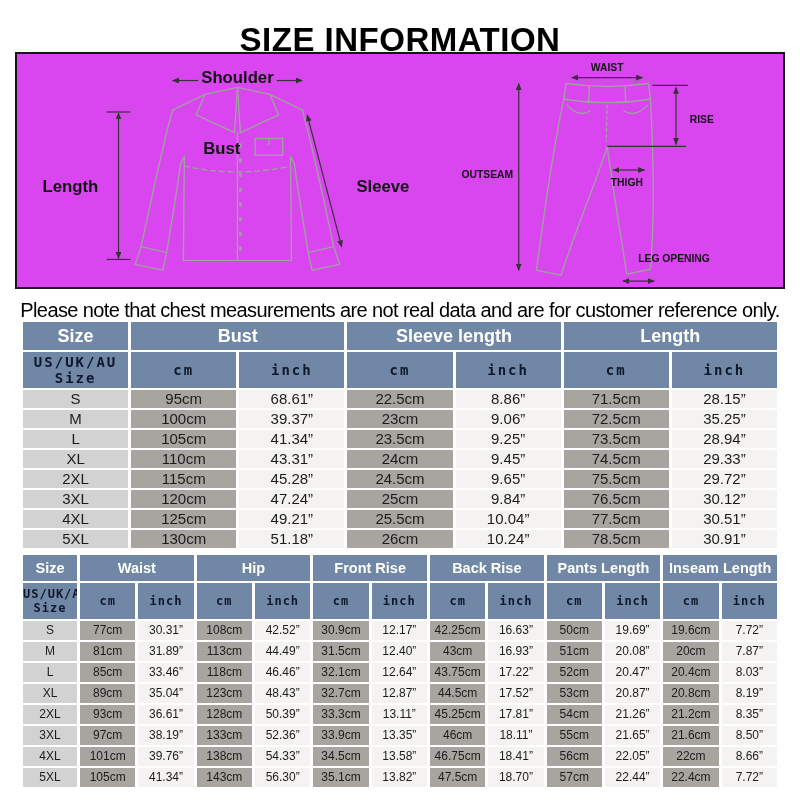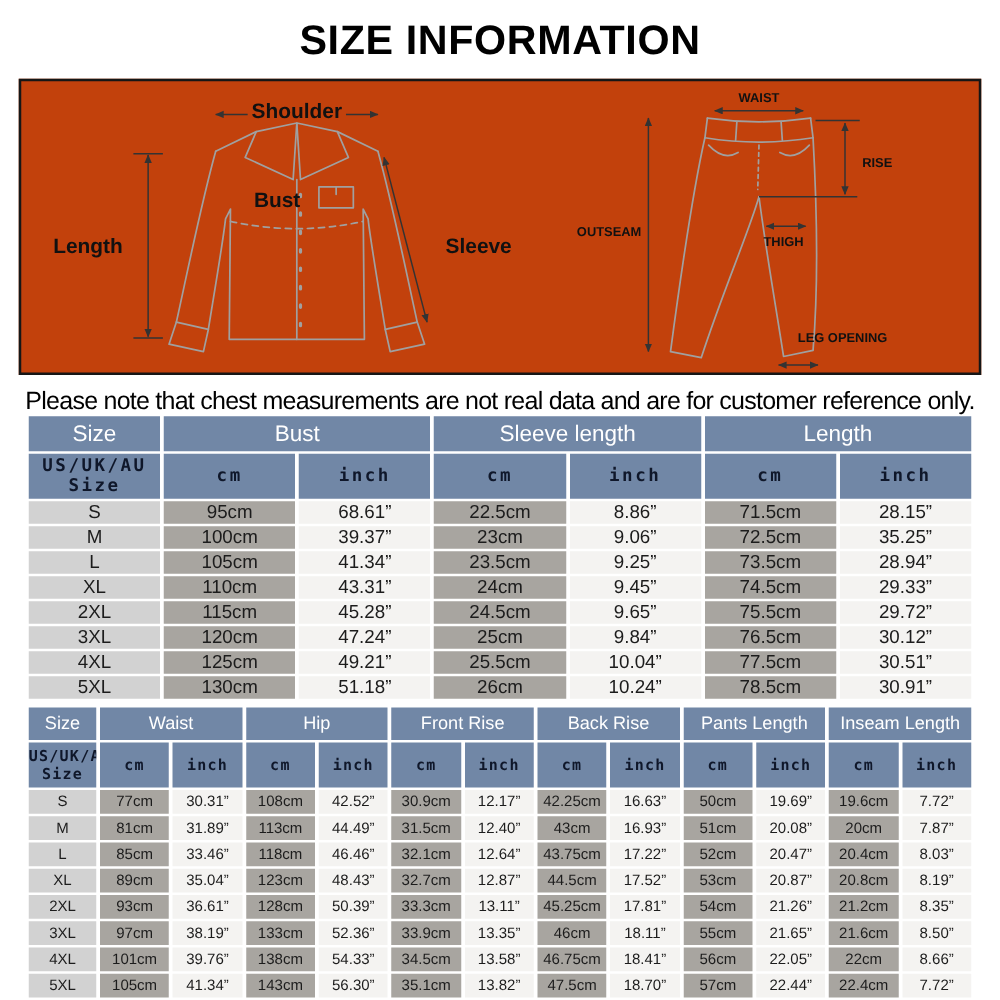--- a/index.html
+++ b/index.html
@@ -15,48 +15,48 @@
   html,body{background:#fff;}
   body{
     width:800px;height:800px;overflow:hidden;
     font-family:"Liberation Sans",sans-serif;
     color:#000;
   }
   .page-title{
     text-align:center;
     font-size:33px;font-weight:bold;
     letter-spacing:0.5px;
-    padding-top:2px;height:52px;margin-top:11px;
+    padding-top:21px;height:52px;
   }
   .diagram-box{
     margin:0 15px;
     height:237px;
     border:2px solid #161616;
     display:flex;align-items:stretch;justify-content:space-between;
-    background:#c2410c;
+    background:#d946ef;
   }
   .diagram-box svg{display:block;height:231px;}
   .note-bar{
     text-align:center;white-space:nowrap;
     font-size:20px;letter-spacing:-0.6px;
     padding:10px 0 2px 0;height:29px;
     font-weight:500;
   }
   table{
     border-collapse:separate;
     border-spacing:3px 2px;
     table-layout:fixed;
     width:760px;
     margin:0 20px;
     background:#fff;
   }
   th,td{text-align:center;vertical-align:middle;overflow:hidden;}
   th.group{
     background:var(--header-bg);color:#fff;
-    font-weight:normal;
+    font-weight:bold;
   }
   th.unit{
     background:var(--header-bg);color:#0f172a;
     font-family:"DejaVu Sans Mono",monospace;
     font-weight:bold;
   }
   td.c-size{background:var(--size-col-bg);color:var(--cell-text);}
   td.c-cm{background:var(--cm-col-bg);color:var(--cell-text);}
   td.c-inch{background:var(--inch-col-bg);color:var(--cell-text);}
 

